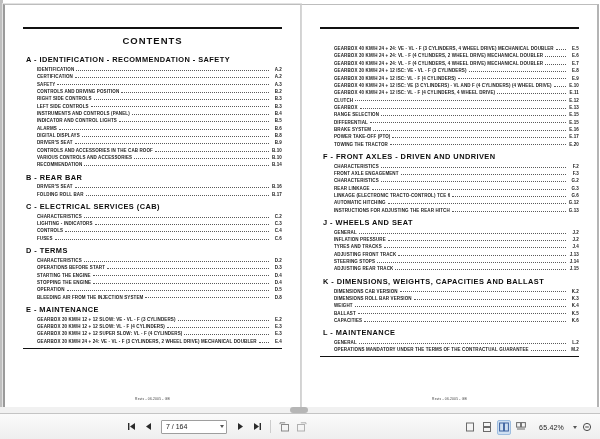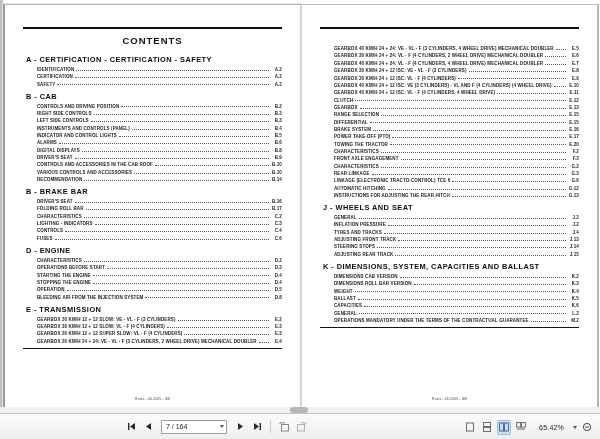--- a/index.html
+++ b/index.html
@@ -253,39 +253,38 @@
     <div class="gutter"></div>
 
     <div class="pages">
 
       <div class="page left">
         <div class="sheet">
           <div class="rule-top"></div>
           <div class="doc-title">CONTENTS</div>
           <div id="left-sections">
               <div class="section">
-                <div class="section-head">A - CERTIFICATION - CERTIFICATION - SAFETY</div>
+                <div class="section-head">A - IDENTIFICATION - RECOMMENDATION - SAFETY</div>
                 <div class="entry">
                   <span class="label">IDENTIFICATION</span>
                   <span class="dots"></span>
                   <span class="pageno">A.2</span>
                 </div>
                 <div class="entry">
                   <span class="label">CERTIFICATION</span>
                   <span class="dots"></span>
                   <span class="pageno">A.2</span>
                 </div>
                 <div class="entry">
                   <span class="label">SAFETY</span>
                   <span class="dots"></span>
                   <span class="pageno">A.3</span>
                 </div>
               </div>
               <div class="section">
-                <div class="section-head">B - CAB</div>
                 <div class="entry">
                   <span class="label">CONTROLS AND DRIVING POSITION</span>
                   <span class="dots"></span>
                   <span class="pageno">B.2</span>
                 </div>
                 <div class="entry">
                   <span class="label">RIGHT SIDE CONTROLS</span>
                   <span class="dots"></span>
                   <span class="pageno">B.3</span>
                 </div>
@@ -329,33 +328,34 @@
                   <span class="dots"></span>
                   <span class="pageno">B.10</span>
                 </div>
                 <div class="entry">
                   <span class="label">RECOMMENDATION</span>
                   <span class="dots"></span>
                   <span class="pageno">B.14</span>
                 </div>
               </div>
               <div class="section">
-                <div class="section-head">B - BRAKE BAR</div>
+                <div class="section-head">B - REAR BAR</div>
                 <div class="entry">
                   <span class="label">DRIVER'S SEAT</span>
                   <span class="dots"></span>
                   <span class="pageno">B.16</span>
                 </div>
                 <div class="entry">
                   <span class="label">FOLDING ROLL BAR</span>
                   <span class="dots"></span>
                   <span class="pageno">B.17</span>
                 </div>
               </div>
               <div class="section">
+                <div class="section-head">C - ELECTRICAL SERVICES (CAB)</div>
                 <div class="entry">
                   <span class="label">CHARACTERISTICS</span>
                   <span class="dots"></span>
                   <span class="pageno">C.2</span>
                 </div>
                 <div class="entry">
                   <span class="label">LIGHTING - INDICATORS</span>
                   <span class="dots"></span>
                   <span class="pageno">C.3</span>
                 </div>
@@ -364,21 +364,21 @@
                   <span class="dots"></span>
                   <span class="pageno">C.4</span>
                 </div>
                 <div class="entry">
                   <span class="label">FUSES</span>
                   <span class="dots"></span>
                   <span class="pageno">C.6</span>
                 </div>
               </div>
               <div class="section">
-                <div class="section-head">D - ENGINE</div>
+                <div class="section-head">D - TERMS</div>
                 <div class="entry">
                   <span class="label">CHARACTERISTICS</span>
                   <span class="dots"></span>
                   <span class="pageno">D.2</span>
                 </div>
                 <div class="entry">
                   <span class="label">OPERATIONS BEFORE START</span>
                   <span class="dots"></span>
                   <span class="pageno">D.3</span>
                 </div>
@@ -397,21 +397,21 @@
                   <span class="dots"></span>
                   <span class="pageno">D.5</span>
                 </div>
                 <div class="entry">
                   <span class="label">BLEEDING AIR FROM THE INJECTION SYSTEM</span>
                   <span class="dots"></span>
                   <span class="pageno">D.8</span>
                 </div>
               </div>
               <div class="section">
-                <div class="section-head">E - TRANSMISSION</div>
+                <div class="section-head">E - MAINTENANCE</div>
                 <div class="entry">
                   <span class="label">GEARBOX 30 KM/H 12 + 12 SLOW: VE - VL - F (3 CYLINDERS)</span>
                   <span class="dots"></span>
                   <span class="pageno">E.2</span>
                 </div>
                 <div class="entry">
                   <span class="label">GEARBOX 30 KM/H 12 + 12 SLOW: VL - F (4 CYLINDERS)</span>
                   <span class="dots"></span>
                   <span class="pageno">E.3</span>
                 </div>
@@ -503,20 +503,21 @@
                   <span class="dots"></span>
                   <span class="pageno">E.17</span>
                 </div>
                 <div class="entry">
                   <span class="label">TOWING THE TRACTOR</span>
                   <span class="dots"></span>
                   <span class="pageno">E.20</span>
                 </div>
               </div>
               <div class="section">
+                <div class="section-head">F - FRONT AXLES - DRIVEN AND UNDRIVEN</div>
                 <div class="entry">
                   <span class="label">CHARACTERISTICS</span>
                   <span class="dots"></span>
                   <span class="pageno">F.2</span>
                 </div>
                 <div class="entry">
                   <span class="label">FRONT AXLE ENGAGEMENT</span>
                   <span class="dots"></span>
                   <span class="pageno">F.3</span>
                 </div>
@@ -575,21 +576,21 @@
                   <span class="dots"></span>
                   <span class="pageno">J.14</span>
                 </div>
                 <div class="entry">
                   <span class="label">ADJUSTING REAR TRACK</span>
                   <span class="dots"></span>
                   <span class="pageno">J.15</span>
                 </div>
               </div>
               <div class="section">
-                <div class="section-head">K - DIMENSIONS, SYSTEM, CAPACITIES AND BALLAST</div>
+                <div class="section-head">K - DIMENSIONS, WEIGHTS, CAPACITIES AND BALLAST</div>
                 <div class="entry">
                   <span class="label">DIMENSIONS CAB VERSION</span>
                   <span class="dots"></span>
                   <span class="pageno">K.2</span>
                 </div>
                 <div class="entry">
                   <span class="label">DIMENSIONS ROLL BAR VERSION</span>
                   <span class="dots"></span>
                   <span class="pageno">K.3</span>
                 </div>
@@ -603,20 +604,21 @@
                   <span class="dots"></span>
                   <span class="pageno">K.5</span>
                 </div>
                 <div class="entry">
                   <span class="label">CAPACITIES</span>
                   <span class="dots"></span>
                   <span class="pageno">K.6</span>
                 </div>
               </div>
               <div class="section">
+                <div class="section-head">L - MAINTENANCE</div>
                 <div class="entry">
                   <span class="label">GENERAL</span>
                   <span class="dots"></span>
                   <span class="pageno">L.2</span>
                 </div>
               </div>
               <div class="section">
                 <div class="entry">
                   <span class="label">OPERATIONS MANDATORY UNDER THE TERMS OF THE CONTRACTUAL GUARANTEE</span>
                   <span class="dots"></span>

